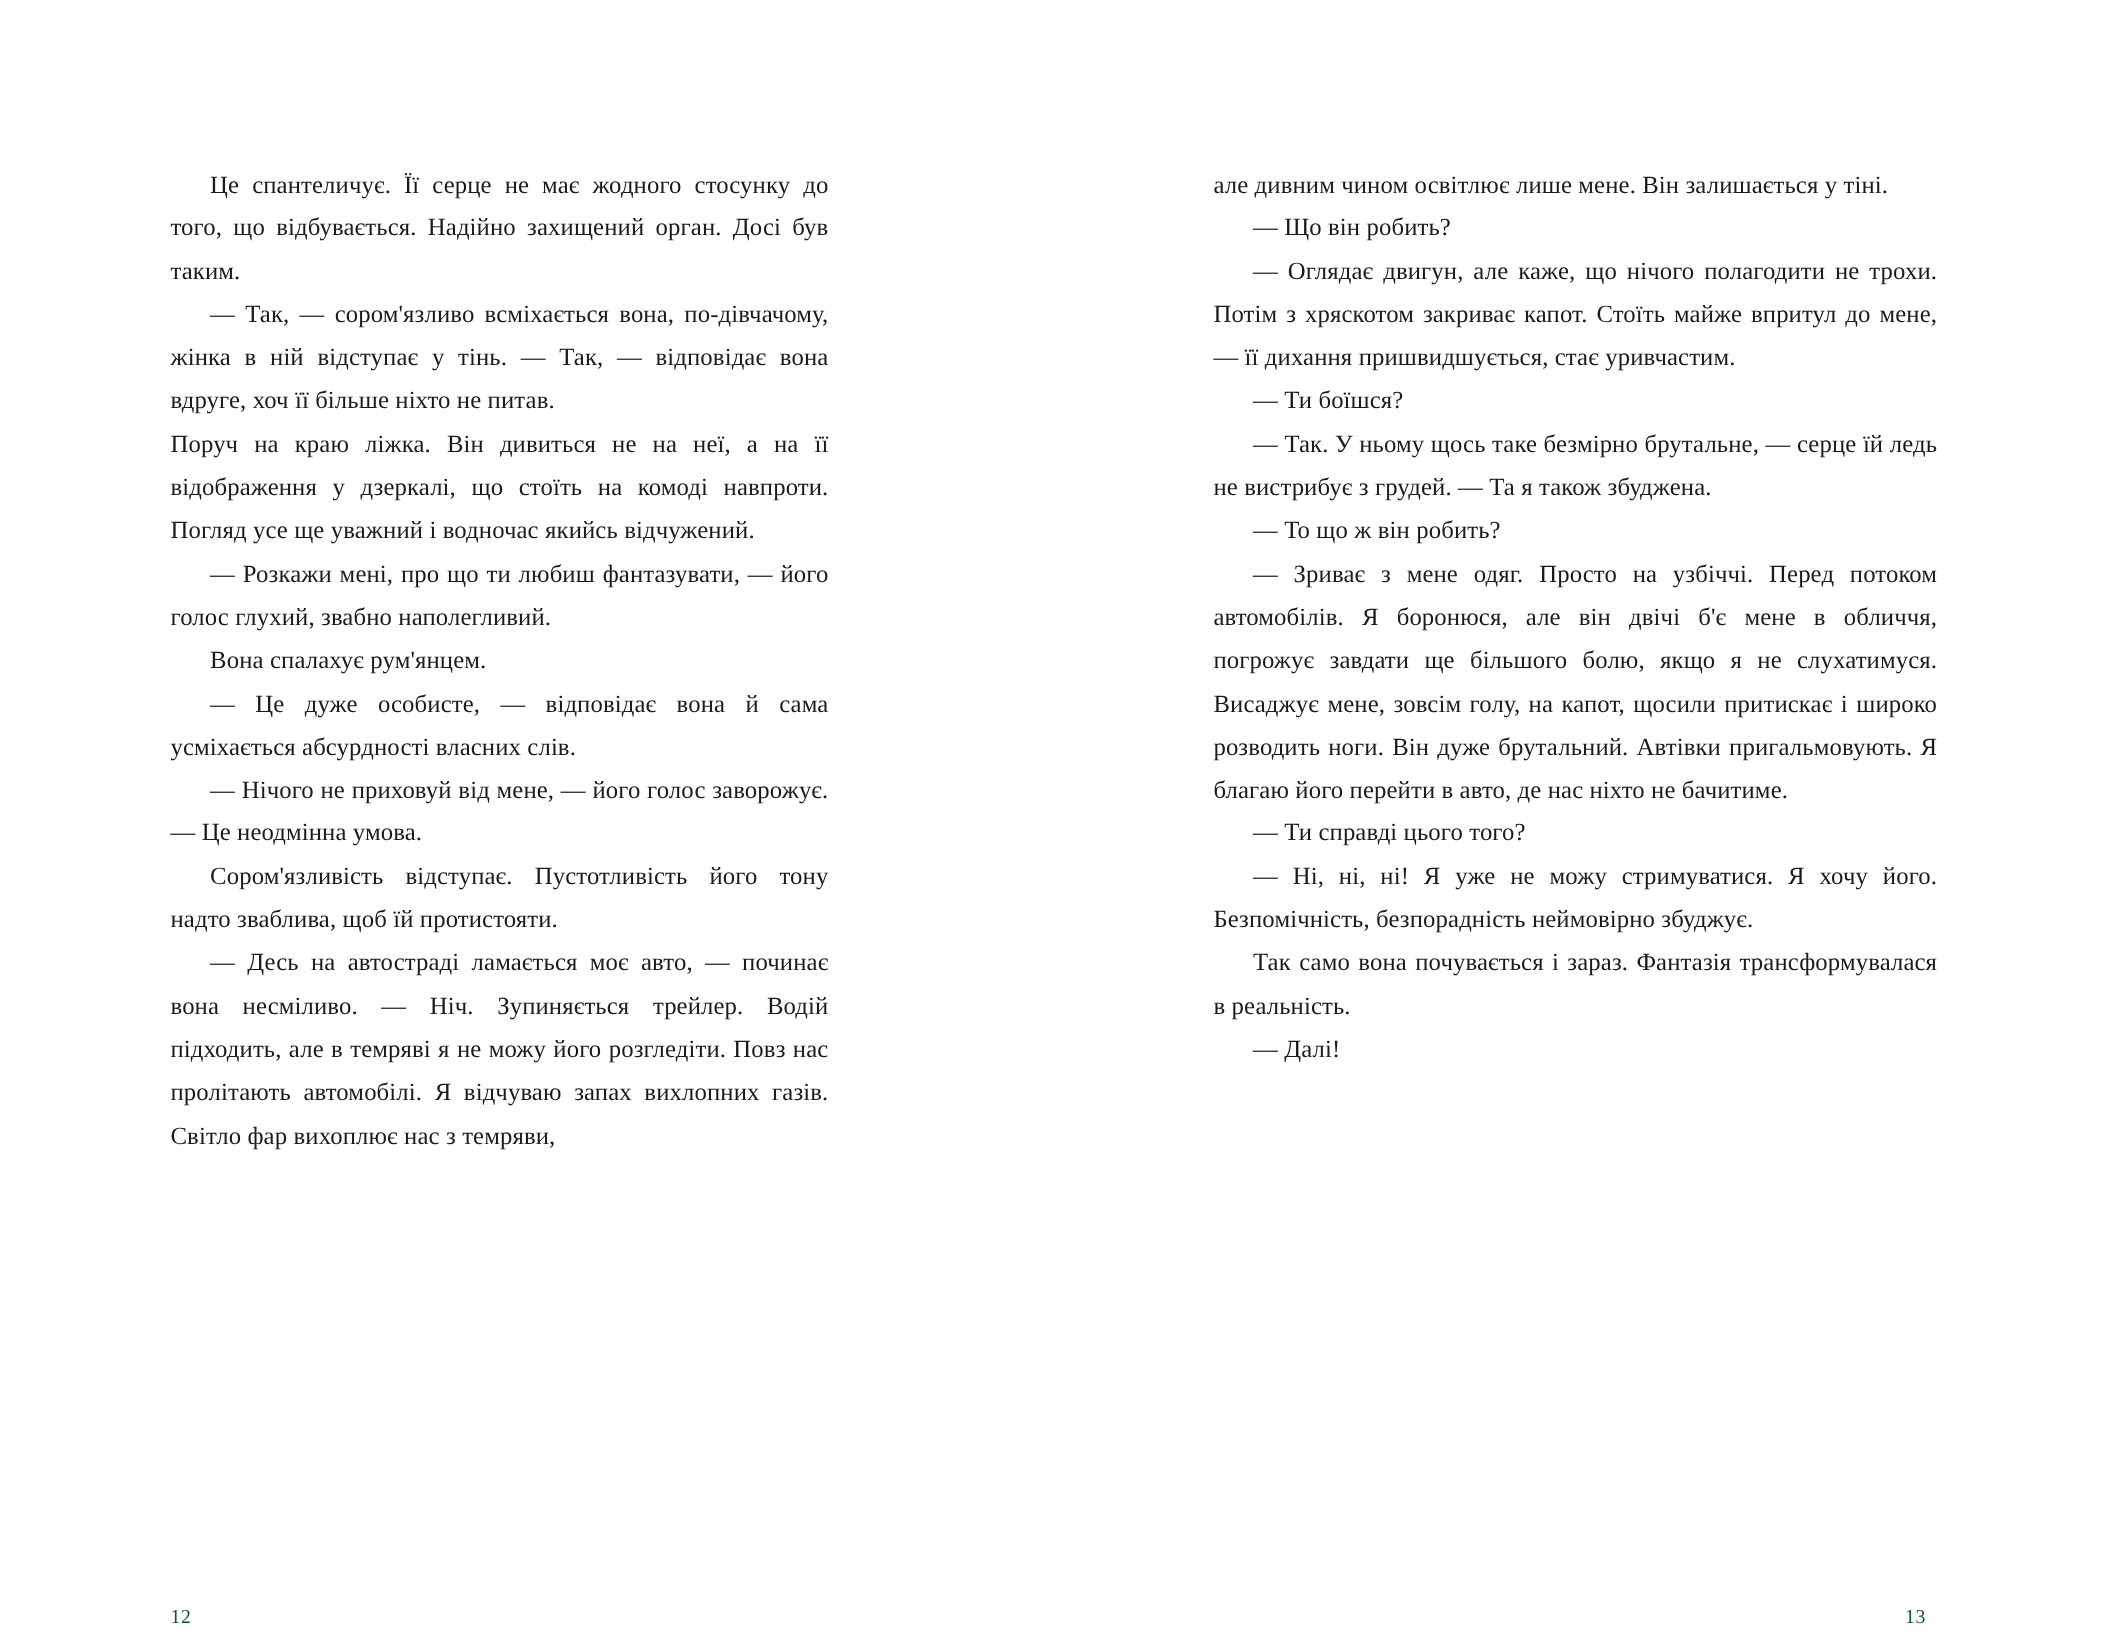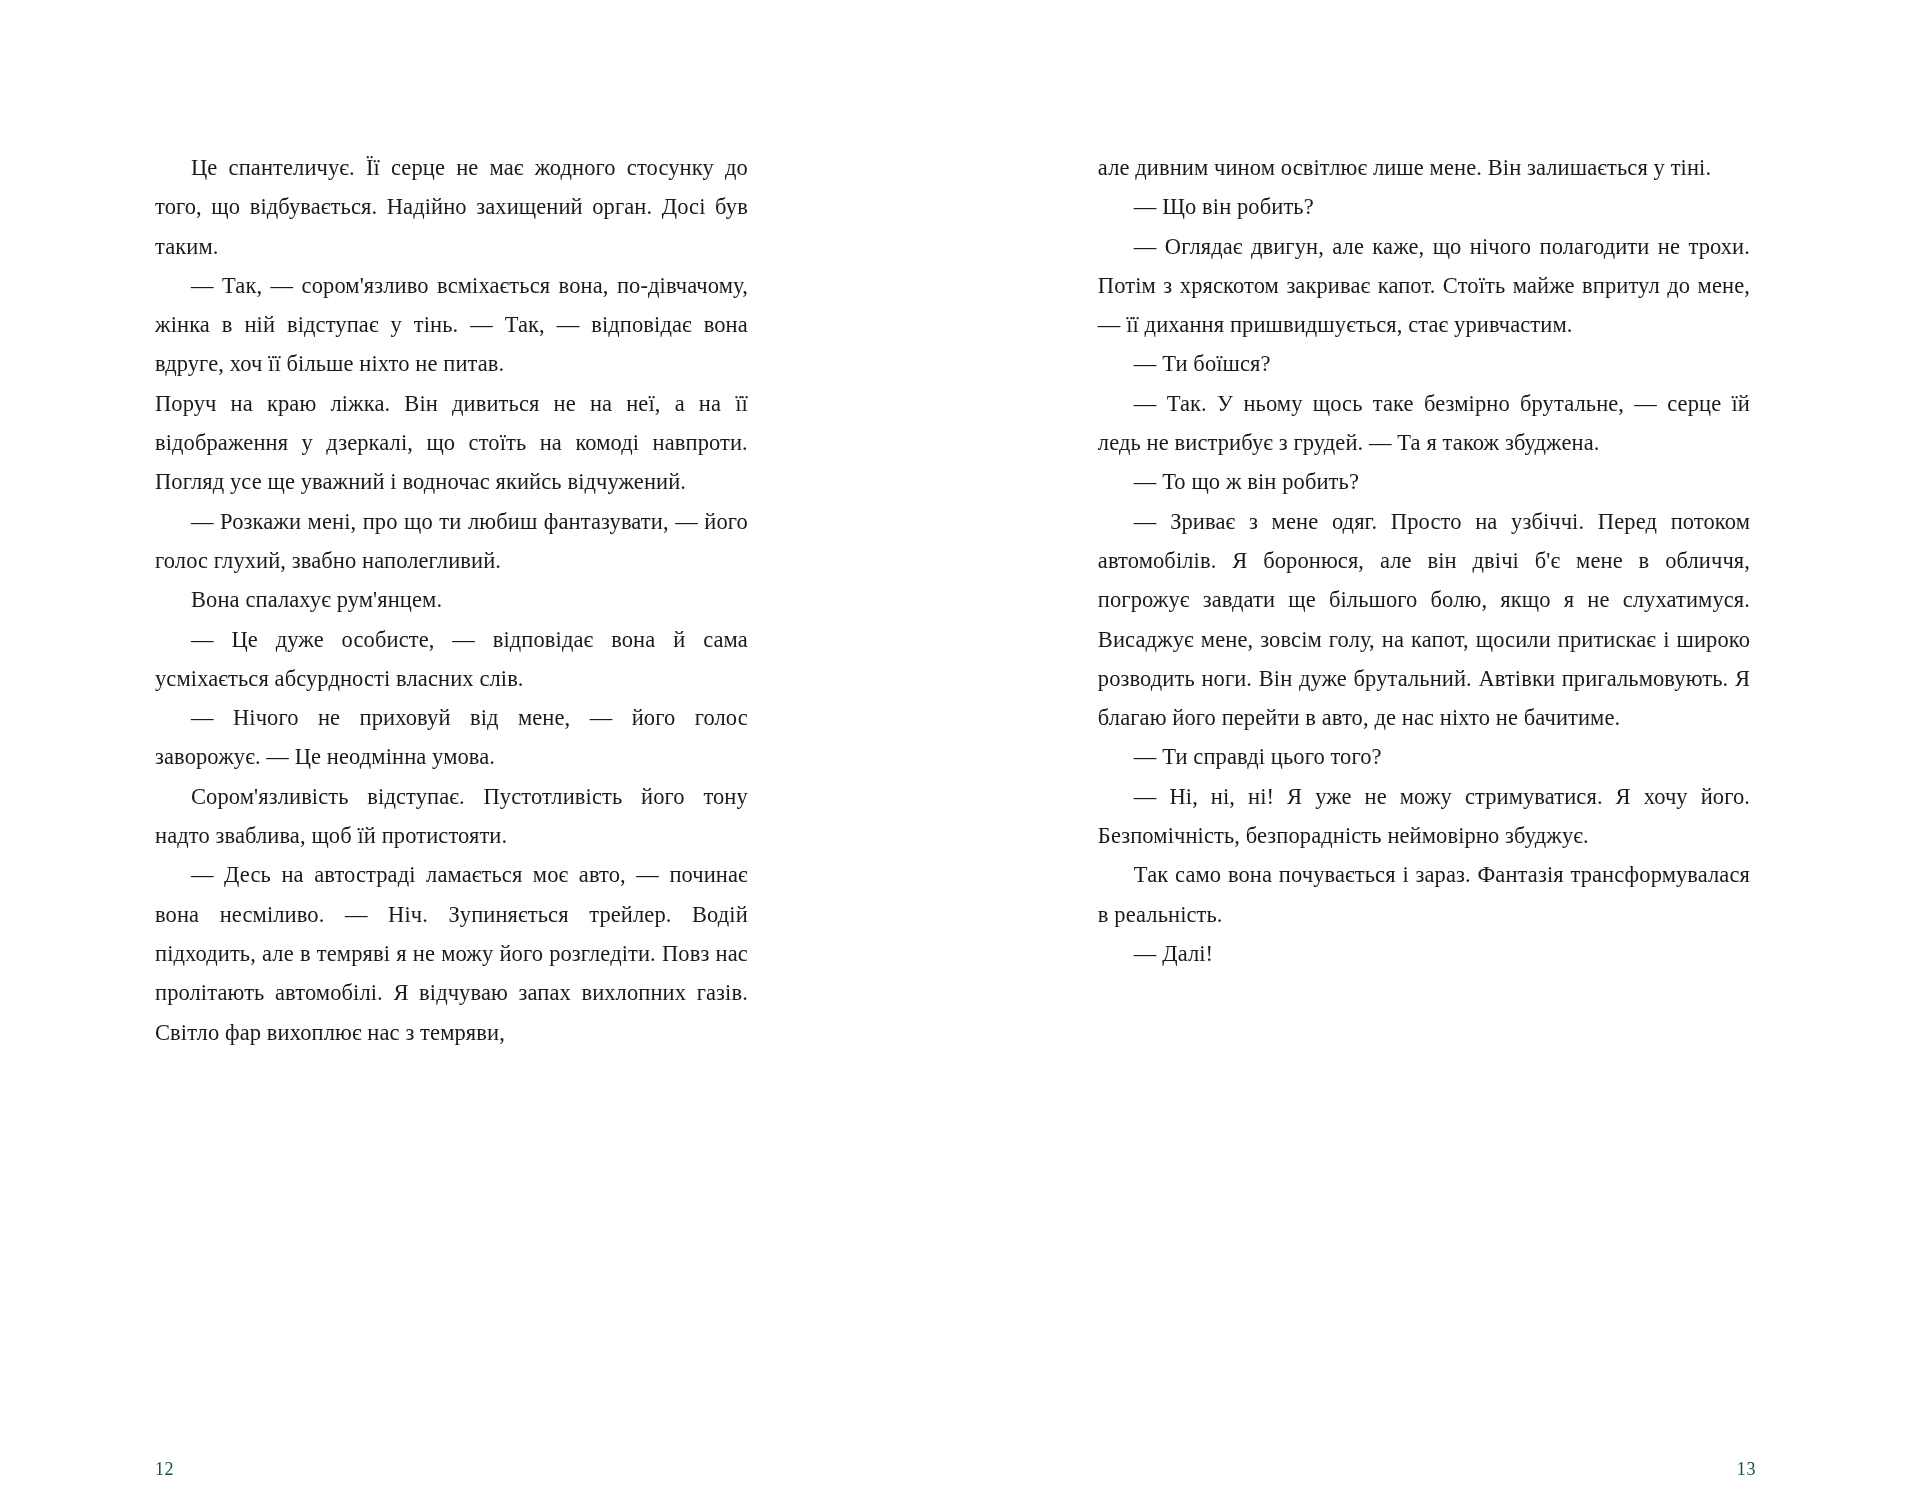--- a/index.html
+++ b/index.html
@@ -13,21 +13,21 @@
     font-family: "Liberation Serif", "DejaVu Serif", serif;
     color: #1a1a1a;
     overflow: hidden;
   }
   .spread {
     position: relative;
     width: 1920px;
     height: 1498px;
     display: flex;
     box-sizing: border-box;
-    padding: 148px 15px 0 0;
+    padding: 148px 4px 0 0;
   }
   .page {
     position: relative;
     box-sizing: border-box;
     height: 1350px;
   }
   .page-left {
     width: 960px;
     padding: 0 205px 0 155px;
   }
@@ -59,21 +59,21 @@
     position: absolute;
     bottom: 18px;
     font-size: 18px;
     letter-spacing: 0.6px;
     color: #14532d;
   }
   .folio-left {
     left: 155px;
   }
   .folio-right {
-    right: 149px;
+    right: 165px;
   }
 </style>
 </head>
 <body>
 
 <div class="spread">
 
   <div class="page page-left">
     <div class="col">
       <p class="indent">Це спантеличує. Її серце не має жодного стосунку до того, що відбувається. Надійно захищений орган. Досі був таким.</p>

